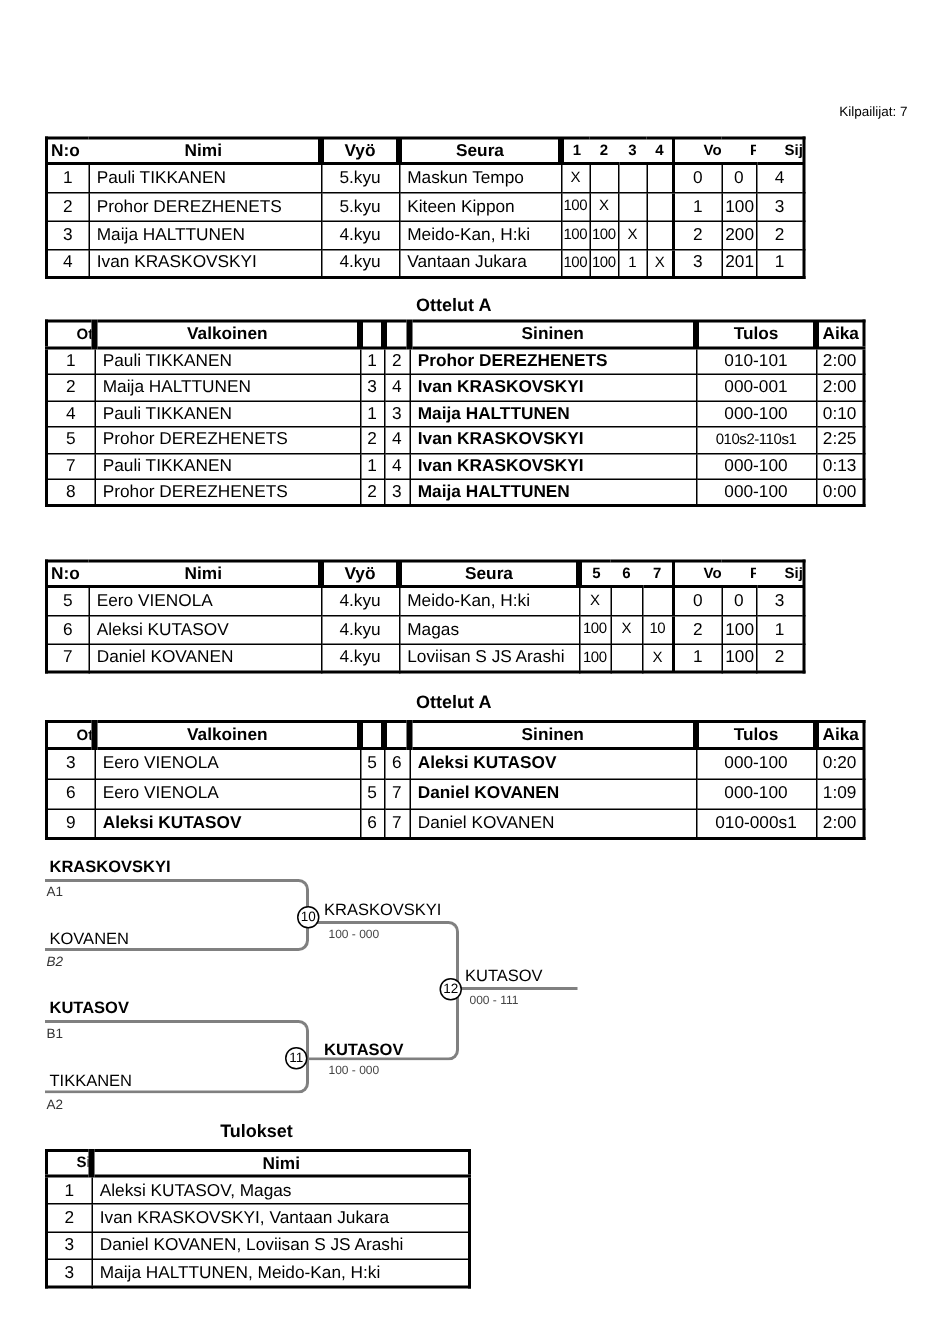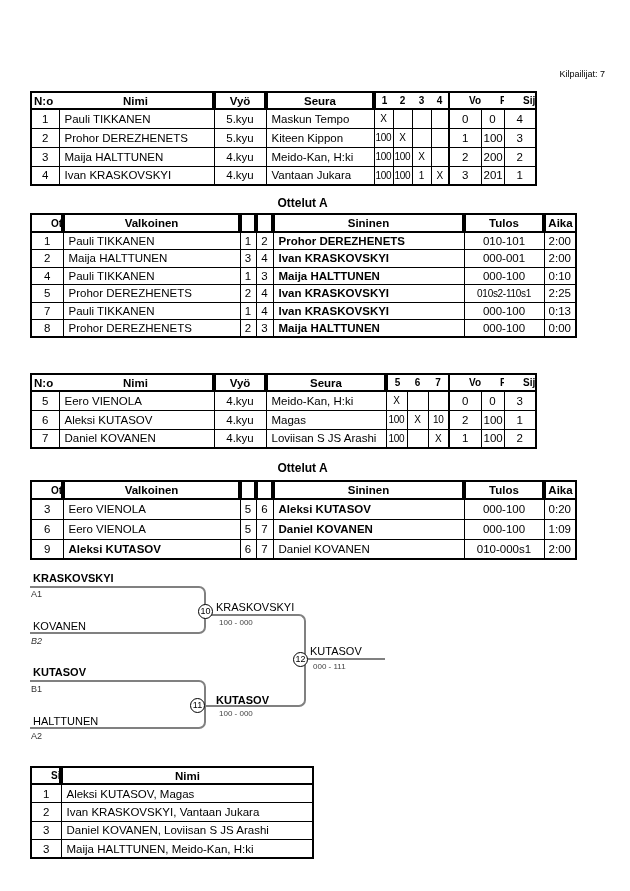--- a/index.html
+++ b/index.html
@@ -334,35 +334,36 @@
   <div class="shape" style="left:206px;top:614px;width:100px;height:46px;border-left:none;border-bottom:none;border-radius:0 7px 0 0;"></div>
   <div class="shape" style="left:206px;top:660px;width:100px;height:47px;border-left:none;border-top:none;border-radius:0 0 7px 0;"></div>
   <div class="shape" style="left:306px;top:658px;width:79px;height:2px;border:none;border-top:2px solid #808080;"></div>
 
   <div class="bname bold" style="left:33px;top:572px;">KRASKOVSKYI</div>
   <div class="blabel" style="left:31px;top:589px;">A1</div>
   <div class="bname" style="left:33px;top:620px;">KOVANEN</div>
   <div class="blabel" style="left:31px;top:636px;font-style:italic;">B2</div>
   <div class="bname bold" style="left:33px;top:666px;">KUTASOV</div>
   <div class="blabel" style="left:31px;top:684px;">B1</div>
-  <div class="bname" style="left:33px;top:715px;">HALTTUNEN</div>
+  <div class="bname" style="left:33px;top:715px;">TIKKANEN</div>
   <div class="blabel" style="left:31px;top:731px;">A2</div>
 
   <div class="node" style="left:198px;top:604px;">10</div>
   <div class="bname" style="left:216px;top:601px;">KRASKOVSKYI</div>
   <div class="bscore" style="left:219px;top:618px;">100 - 000</div>
 
   <div class="node" style="left:190px;top:698px;">11</div>
   <div class="bname bold" style="left:216px;top:694px;">KUTASOV</div>
   <div class="bscore" style="left:219px;top:709px;">100 - 000</div>
 
   <div class="node" style="left:293px;top:652px;">12</div>
   <div class="bname" style="left:310px;top:645px;">KUTASOV</div>
   <div class="bscore" style="left:313px;top:662px;">000 - 111</div>
 
+  <div class="heading" style="top:747px;left:30px;width:282px;">Tulokset</div>
 
   <table class="res" style="left:30px;top:766px;width:282px;">
     <colgroup>
         <col style="width:30px">
         <col style="width:252px">
       </colgroup>
     <thead>
         <tr>
       <th class="hfit">Sij.</th>
       <th class="bl">Nimi</th>

